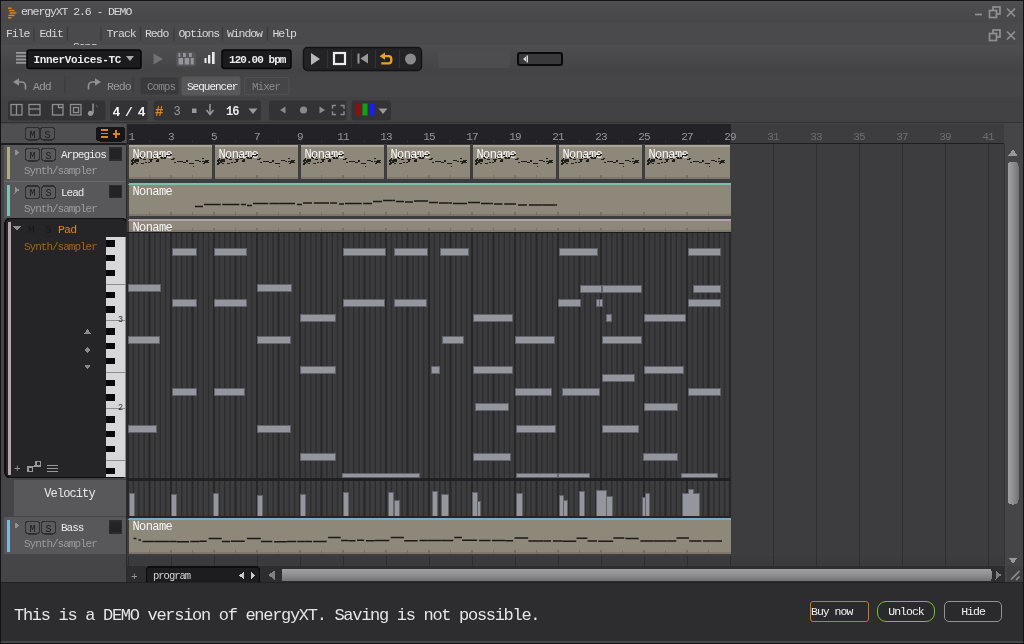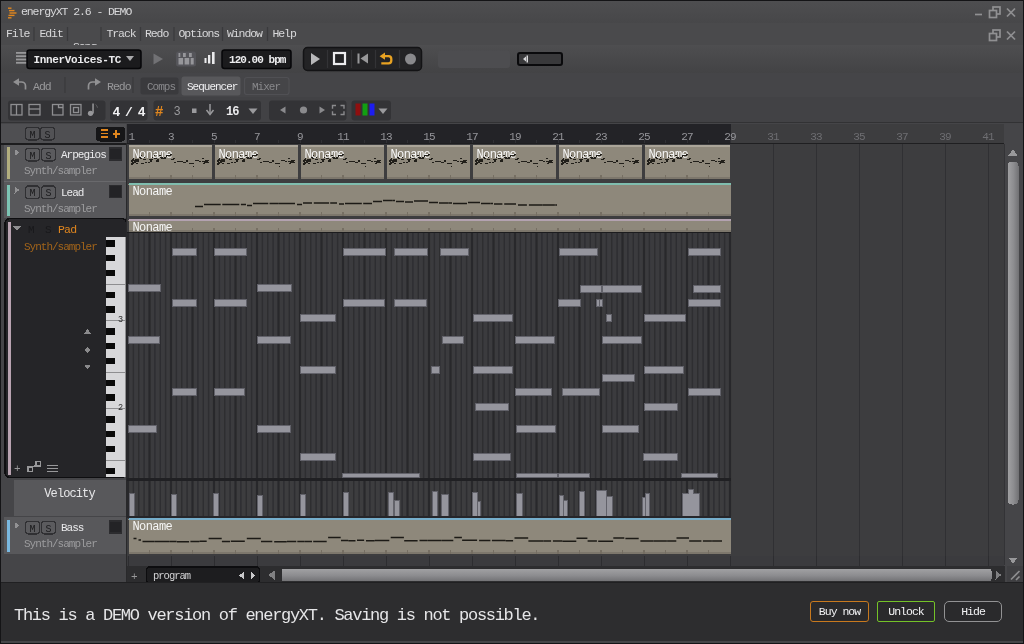--- a/index.html
+++ b/index.html
@@ -484,14 +484,14 @@
         <stop offset="0" stop-color="#a2a2a4"></stop>
         <stop offset="0.55" stop-color="#8d8d90"></stop>
         <stop offset="1" stop-color="#737376"></stop>
       </linearGradient>
     </defs>
 </svg>
 
 <div class="abs" style="left:1px;top:582px;width:1022px;height:61px;background:#2d2d2f;border-top:1px solid #202022"></div>
 <div class="abs" style="left:1px;top:640.5px;width:1022px;height:2px;background:#454548"></div>
 <div class="abs" style="left:14px;top:606px;color:#e6e6e8;font-size:17px;letter-spacing:-1.3px;white-space:pre">This is a DEMO version of energyXT. Saving is not possible.</div>
-<div class="abs" style="left:810px;top:601px;width:59px;height:21px;border:1.6px solid #c8791e;border-radius:3px;background:#2a2a2c;color:#f2f2f4;font-size:11.5px;letter-spacing:-1px;text-align:center;line-height:19px">Buy now</div>
-<div class="abs" style="left:877px;top:601px;width:58px;height:21px;border:1.6px solid #74c228;border-radius:2px;background:#2a2a2c;color:#f2f2f4;font-size:11.5px;letter-spacing:-1px;text-align:center;line-height:19px">Unlock</div>
+<div class="abs" style="left:810px;top:601px;width:59px;height:21px;border:1.6px solid #c8791e;border-radius:3px;background:#2a2a2c;color:#f2f2f4;font-size:11.5px;letter-spacing:-1px;text-align:left;line-height:19px">Buy now</div>
+<div class="abs" style="left:877px;top:601px;width:58px;height:21px;border:1.6px solid #74c228;border-radius:9px;background:#2a2a2c;color:#f2f2f4;font-size:11.5px;letter-spacing:-1px;text-align:center;line-height:19px">Unlock</div>
 <div class="abs" style="left:944px;top:601px;width:58px;height:21px;border:1.6px solid #929294;border-radius:5px;background:#2a2a2c;color:#f2f2f4;font-size:11.5px;letter-spacing:-1px;text-align:center;line-height:19px">Hide</div>
 </body></html>

